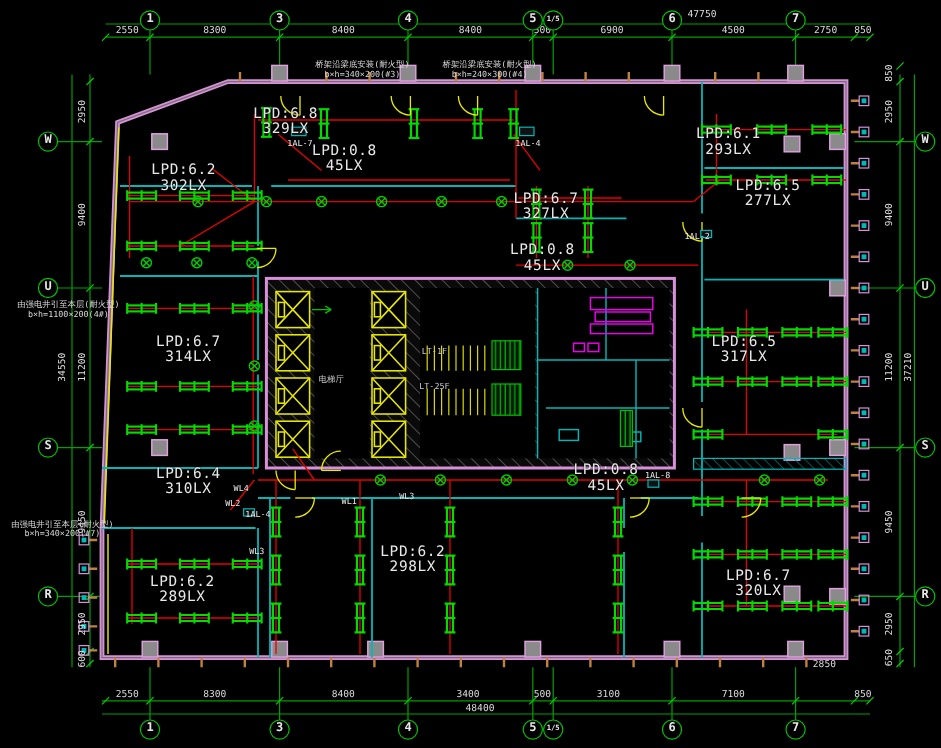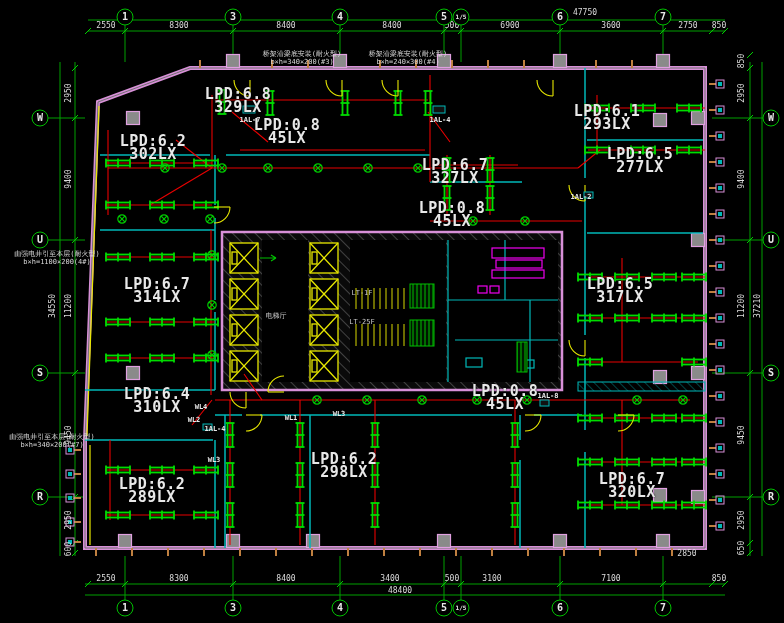--- a/index.html
+++ b/index.html
@@ -1,30 +1,30 @@
 <!DOCTYPE html>
 <html><head>
 <meta charset="utf-8">
 <style>
   html,body{margin:0;padding:0;background:#000;}
   #plan{position:relative;width:784px;height:623px;background:#000;overflow:hidden;
         font-family:"DejaVu Sans Mono",monospace;}
   #plan svg{position:absolute;left:0;top:0;}
   .t{position:absolute;transform:translate(-50%,-50%);color:#e8e8e8;white-space:nowrap;
      text-align:center;z-index:5;}
-  .rm{font-size:15px;font-weight:bold;line-height:13px;letter-spacing:.5px;
+  .rm{font-size:12px;font-weight:normal;line-height:13px;letter-spacing:.5px;
       text-shadow:0 0 2px #000;}
   .dim{font-size:8px;color:#dcdcdc;}
   .dimv{transform:translate(-50%,-50%) rotate(-90deg);}
   .bub{position:absolute;transform:translate(-50%,-50%);width:17px;height:17px;
        border:1.6px solid #00c000;border-radius:50%;background:#000;color:#e8e8e8;
        font-size:10px;font-weight:bold;line-height:14px;text-align:center;
        box-sizing:border-box;z-index:6;}
   .bubf{font-size:6px;line-height:13px;}
-  .cl{font-size:7px;color:#e8e8e8;font-weight:bold;}
+  .cl{font-size:7px;color:#e8e8e8;}
   .ann{font-size:7px;color:#d8d8d8;line-height:8px;text-align:center;}
   .corelbl{font-size:7px;color:#c8c8c8;}
 </style>
 </head>
 <body>
 
 <div id="plan">
 
 <svg width="784" height="623" viewBox="0 0 784 623">
 <defs>
@@ -349,30 +349,30 @@
 <div class="bub" style="left:771px;top:240px">U</div>
 <div class="bub" style="left:771px;top:373px">S</div>
 <div class="bub" style="left:771px;top:497px">R</div>
 
 <div class="t dim" style="left:106px;top:25px">2550</div>
 <div class="t dim" style="left:179px;top:25px">8300</div>
 <div class="t dim" style="left:286px;top:25px">8400</div>
 <div class="t dim" style="left:392px;top:25px">8400</div>
 <div class="t dim" style="left:452px;top:25px">500</div>
 <div class="t dim" style="left:510px;top:25px">6900</div>
-<div class="t dim" style="left:611px;top:25px">3600</div>
+<div class="t dim" style="left:611px;top:25px">4500</div>
 <div class="t dim" style="left:688px;top:25px">2750</div>
 <div class="t dim" style="left:719px;top:25px">850</div>
 <div class="t dim" style="left:585px;top:12px">47750</div>
 <div class="t dim" style="left:106px;top:578px">2550</div>
 <div class="t dim" style="left:179px;top:578px">8300</div>
 <div class="t dim" style="left:286px;top:578px">8400</div>
 <div class="t dim" style="left:390px;top:578px">3400</div>
 <div class="t dim" style="left:452px;top:578px">500</div>
-<div class="t dim" style="left:492px;top:578px">3100</div>
+<div class="t dim" style="left:507px;top:578px">3100</div>
 <div class="t dim" style="left:611px;top:578px">7100</div>
 <div class="t dim" style="left:687px;top:553px">2850</div>
 <div class="t dim" style="left:719px;top:578px">850</div>
 <div class="t dim" style="left:400px;top:590px">48400</div>
 <div class="t dim dimv" style="left:68px;top:93px">2950</div>
 <div class="t dim dimv" style="left:68px;top:179px">9400</div>
 <div class="t dim dimv" style="left:68px;top:306px">11200</div>
 <div class="t dim dimv" style="left:68px;top:435px">9450</div>
 <div class="t dim dimv" style="left:68px;top:520px">2950</div>
 <div class="t dim dimv" style="left:68px;top:549px">600</div>

